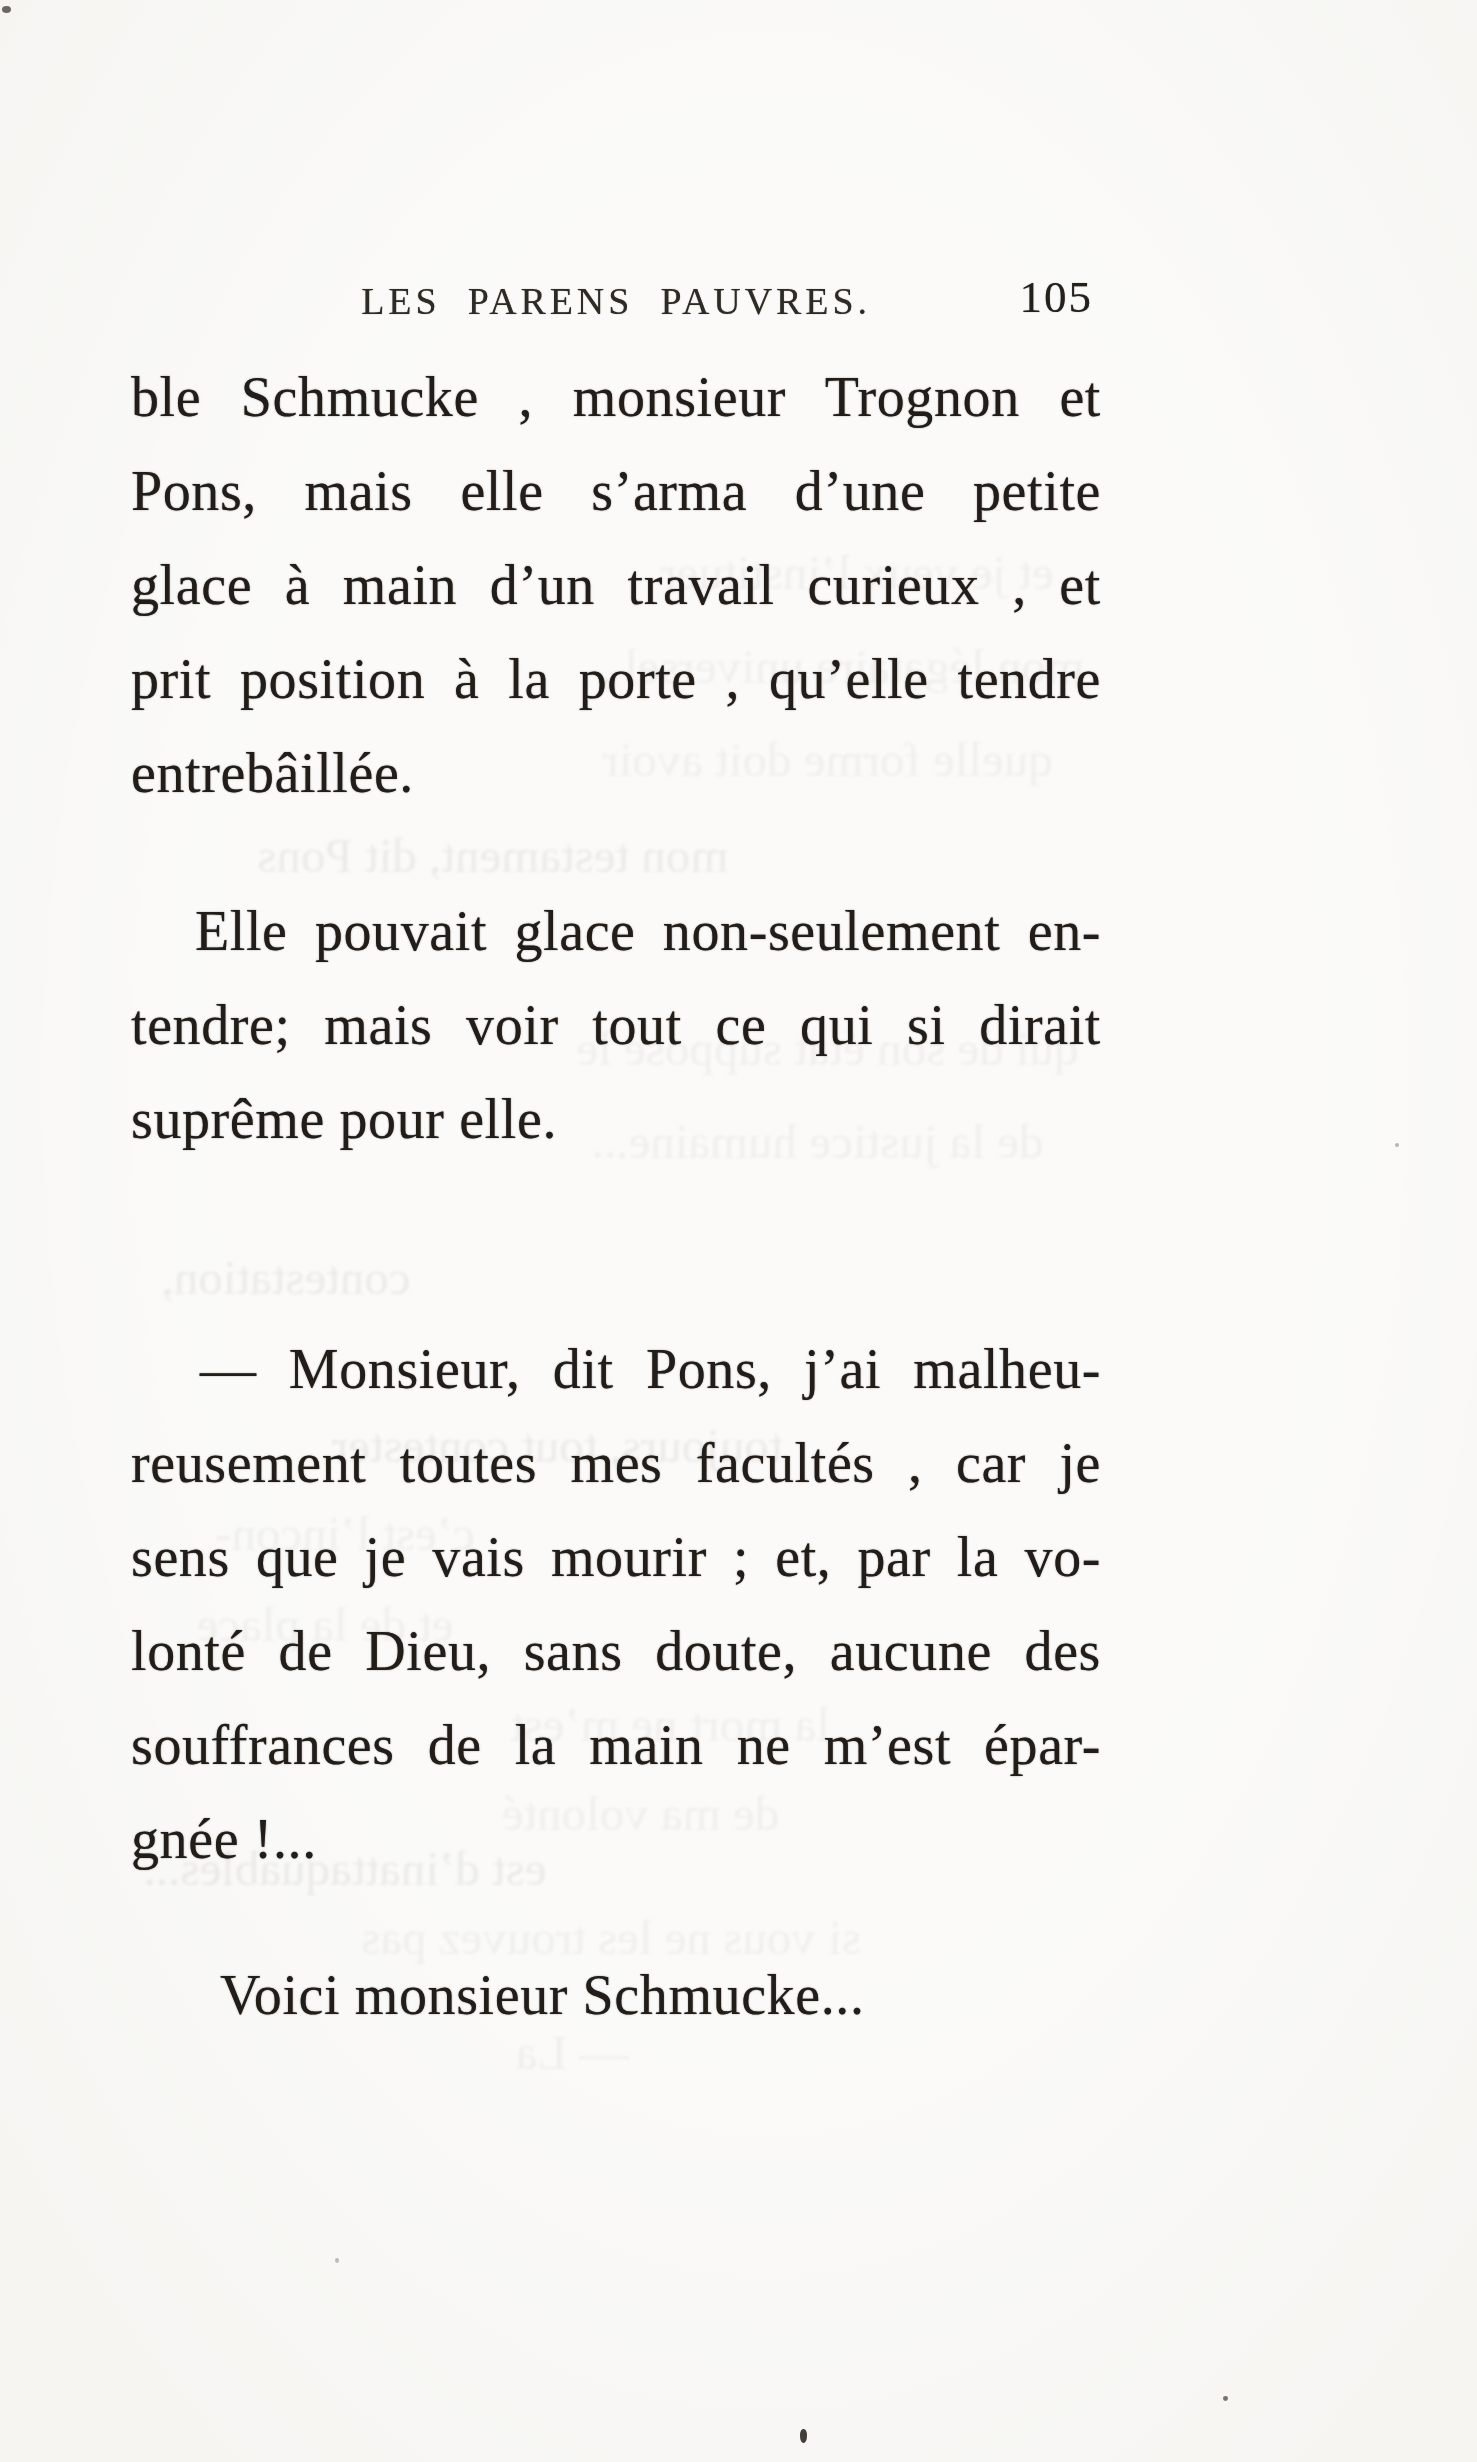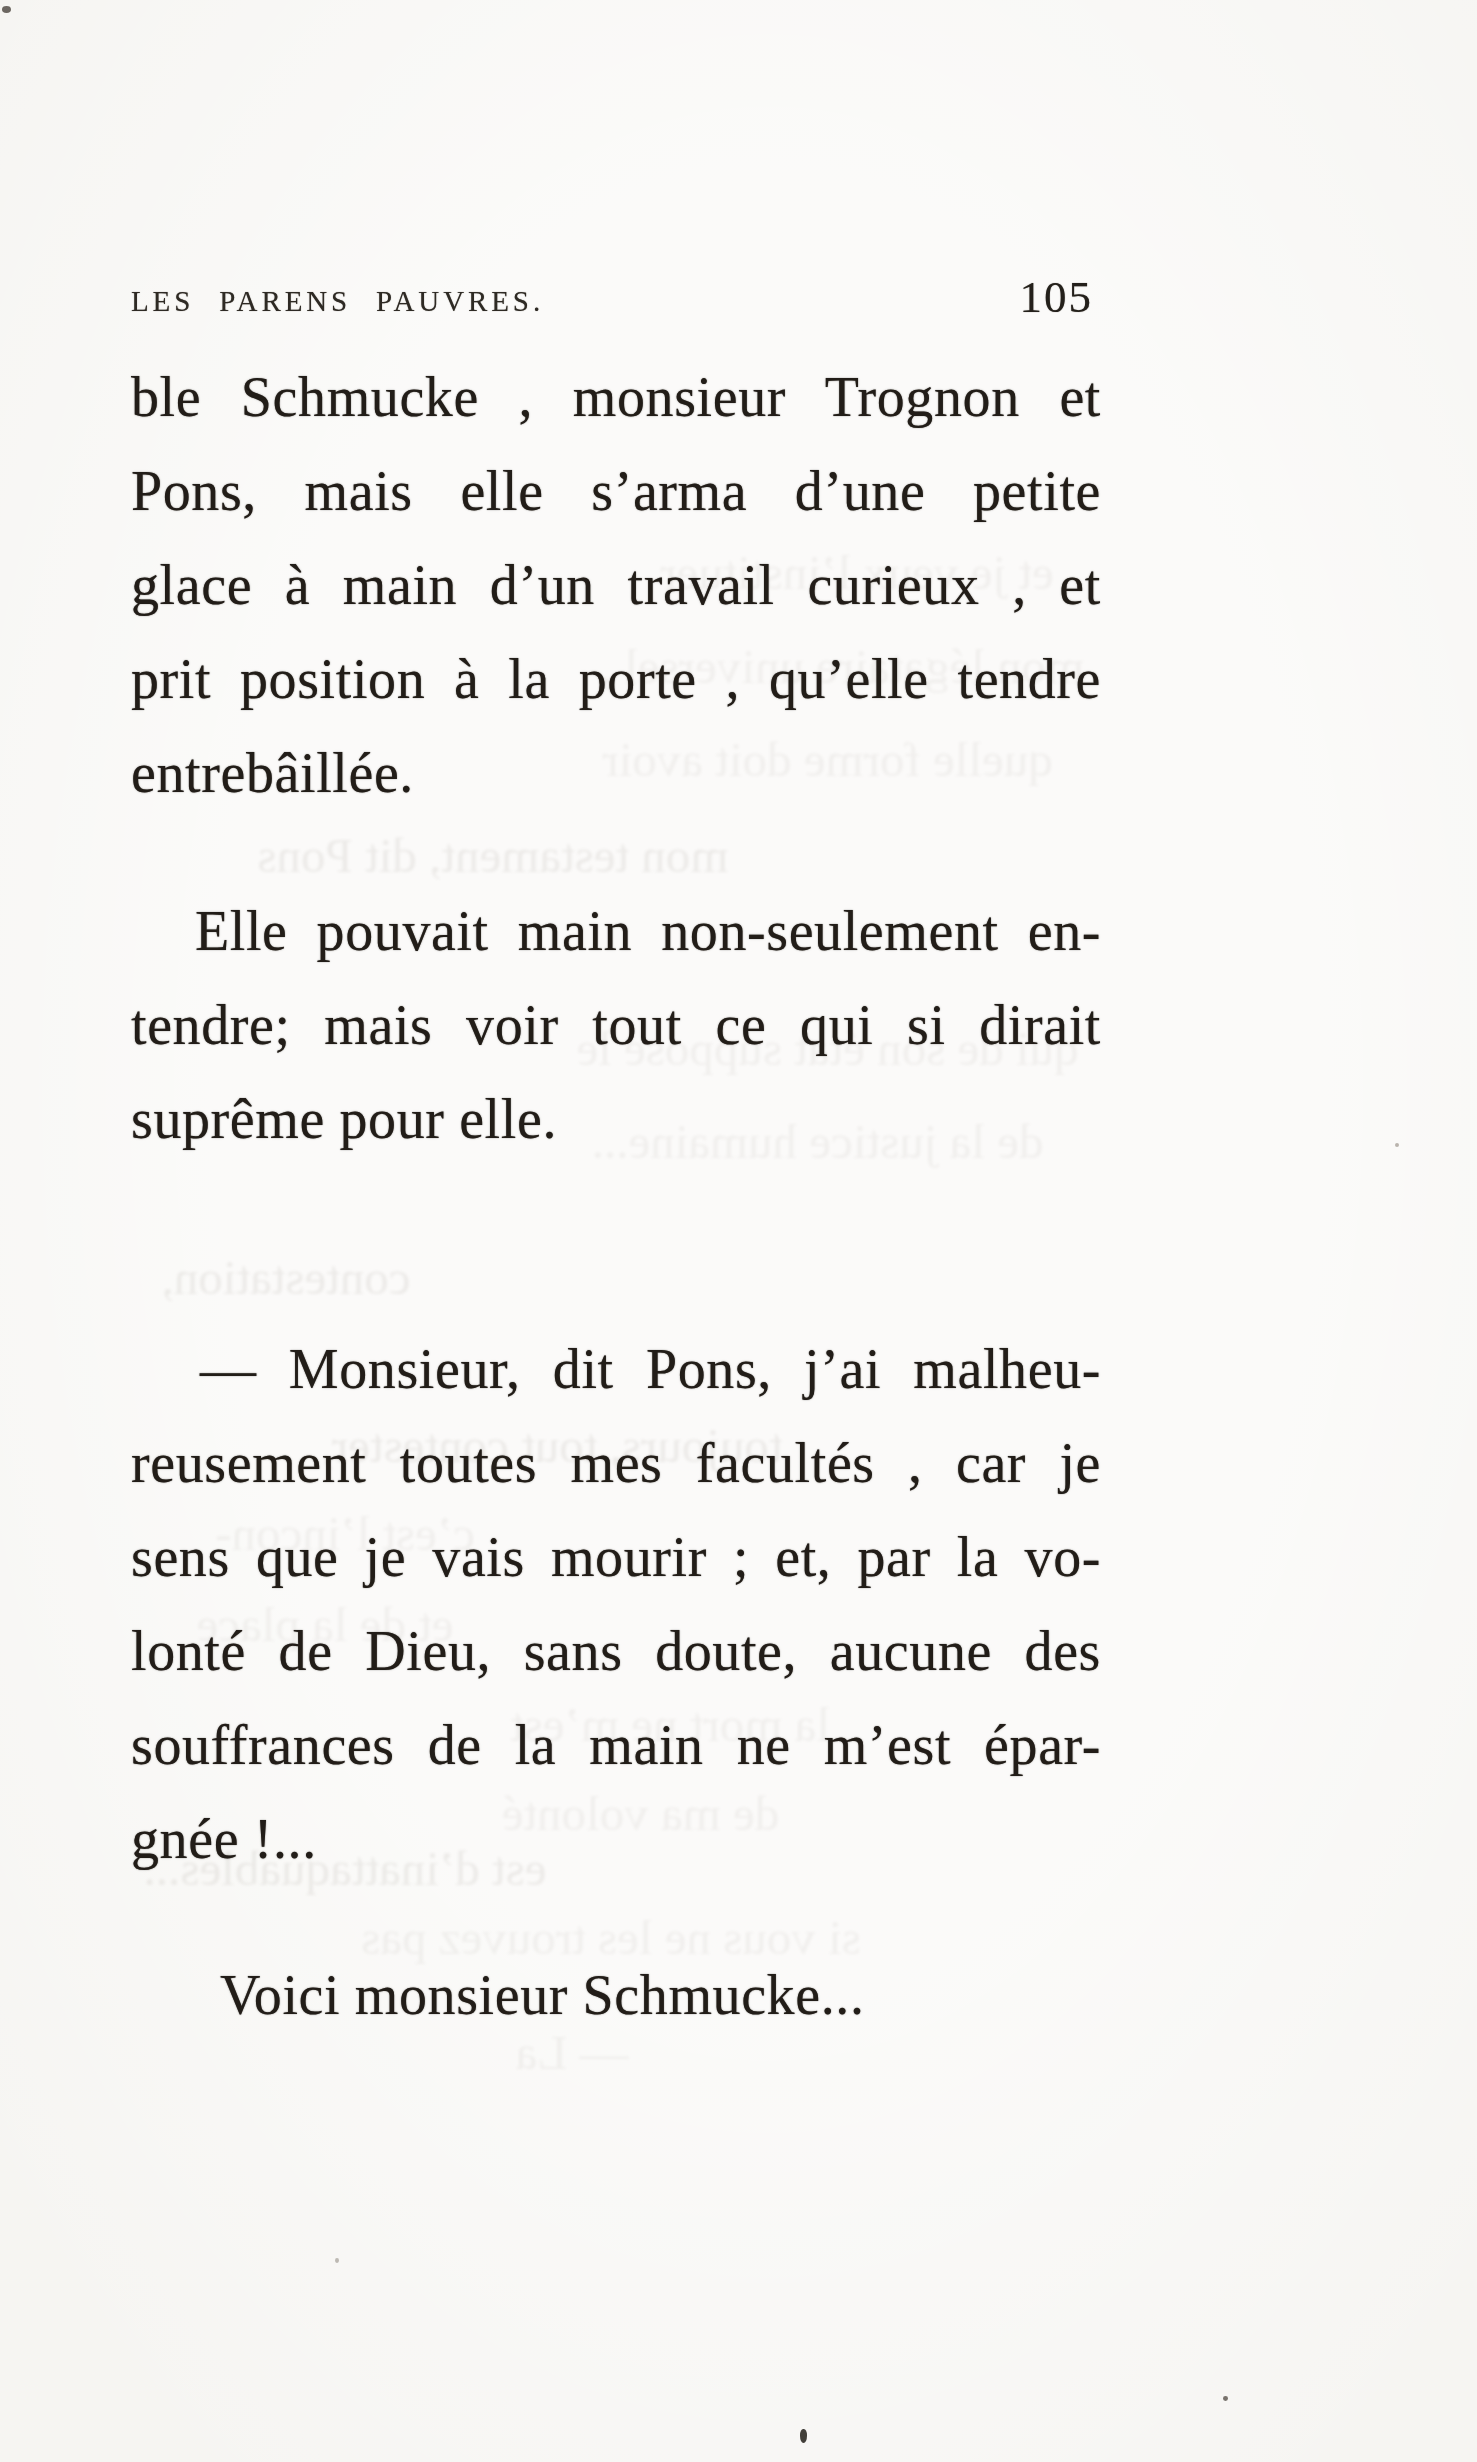--- a/index.html
+++ b/index.html
@@ -13,22 +13,22 @@
       radial-gradient(ellipse 1379px 2266px at 52% 44%, rgba(255,255,255,.55) 40%, rgba(255,255,255,0) 75%),
       radial-gradient(ellipse 2167px 3349px at 50% 50%, rgba(246,245,242,1) 60%, rgba(232,229,222,1) 100%),
       linear-gradient(90deg, rgba(225,221,213,.5) 0%, rgba(225,221,213,0) 2.5%, rgba(225,221,213,0) 97.5%, rgba(228,224,216,.45) 100%);
     font-family:"Liberation Serif","DejaVu Serif",serif;
   }
   
   .runhead{
     position:absolute;left:131px;top:272px;width:970px;height:59px;
   }
   .runtitle{
-    display:block;text-align:left;
-    font-size:29px;line-height:59px;
+    display:block;text-align:center;
+    font-size:38px;line-height:59px;
     letter-spacing:3.9px;word-spacing:13.8px;
     color:#2e2a24;
     text-shadow:0 0 1px rgba(40,32,24,.55);
   }
   .pagenum{
     position:absolute;right:7.9px;top:-3.9px;
     font-size:45px;line-height:59px;letter-spacing:2px;
     color:#24201b;
     text-shadow:0 0 1px rgba(40,32,24,.6);
   }
@@ -102,21 +102,21 @@
 
   <div class="para p1">
     <div class="line">ble Schmucke , monsieur Trognon et</div>
     <div class="line">Pons, mais elle s’arma d’une petite</div>
     <div class="line">glace à main d’un travail curieux , et</div>
     <div class="line">prit position à la porte , qu’elle tendre</div>
     <div class="line end">entrebâillée.</div>
   </div>
 
   <div class="para p2">
-    <div class="line in65">Elle pouvait main non-seulement en-</div>
+    <div class="line in65">Elle pouvait glace non-seulement en-</div>
     <div class="line">tendre; mais voir tout  ce qui  si dirait</div>
     <div class="line end">suprême pour elle.</div>
   </div>
 
   <div class="para p3">
     <div class="line in70">— Monsieur, dit Pons, j’ai malheu-</div>
     <div class="line">reusement toutes  mes facultés , car je</div>
     <div class="line">sens que je  vais mourir ; et, par la vo-</div>
     <div class="line">lonté de Dieu, sans doute, aucune des</div>
     <div class="line">souffrances de la main ne  m’est épar-</div>

